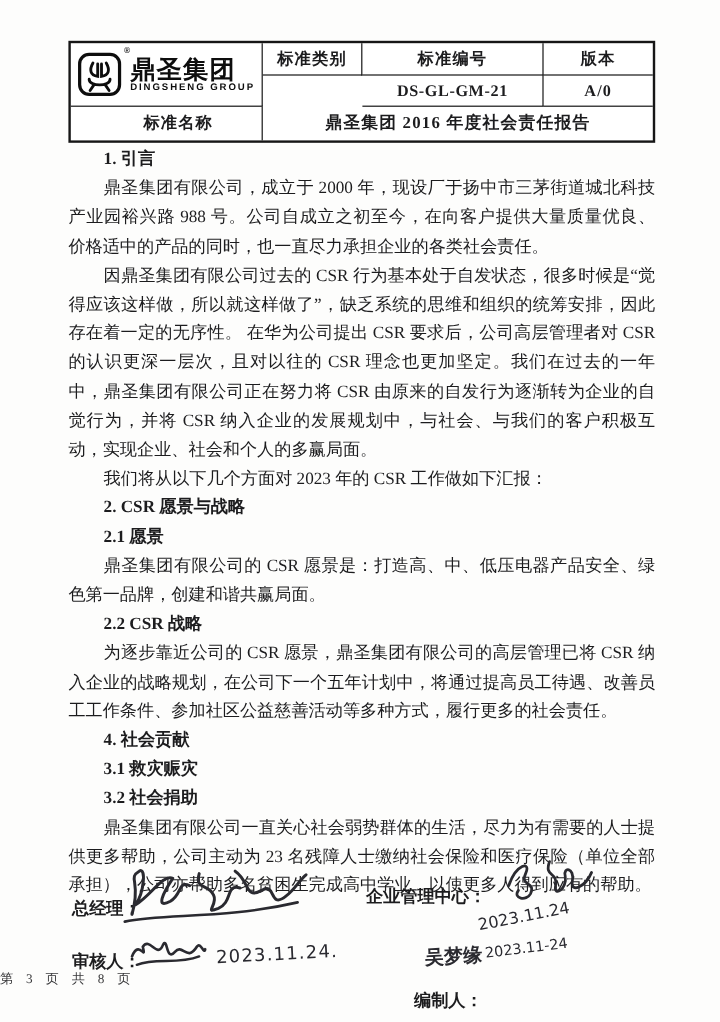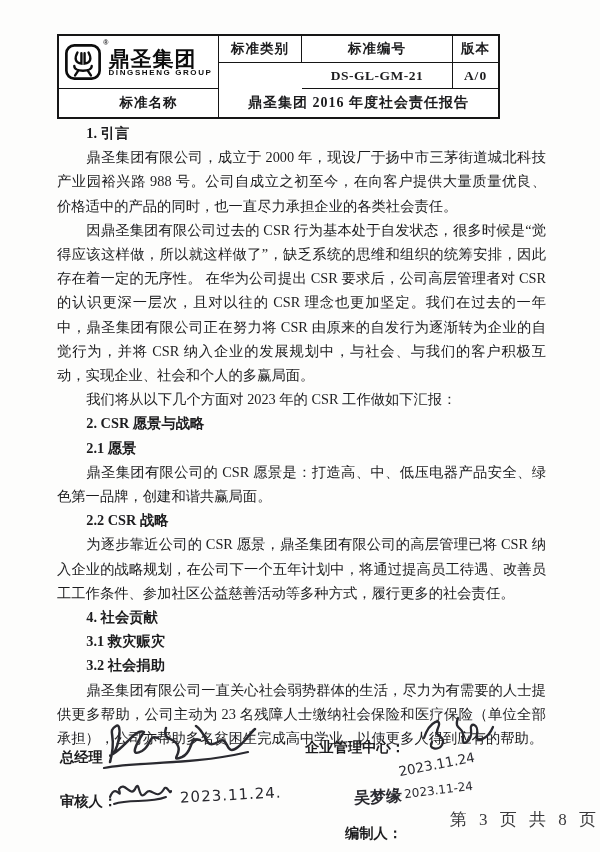--- a/index.html
+++ b/index.html
@@ -13,21 +13,21 @@
     position: relative;
     width: 600px; height: 852px;
     background: #fdfdfc;
     color: #1c1c1e;
     overflow: hidden;
   }
 
   
   .doc-table {
     position: absolute; left: 57px; top: 34px;
-    width: 443px;
+    width: 489px;
     border: 2px solid #161616;
     display: grid;
     grid-template-columns: 160px 83px 151px 1fr;
     grid-template-rows: 27px 26px 28px;
     background: #fff;
   }
   .cell {
     border-right: 1.4px solid #161616;
     border-bottom: 1.4px solid #161616;
     display: flex; align-items: center; justify-content: center;
@@ -86,22 +86,22 @@
   }
   .hand {
     position: absolute;
     font-family: "DejaVu Sans", sans-serif;
     color: #2a2a30; white-space: nowrap;
   }
 
   
   .footer {
     position: absolute; left: 0; right: 0; top: 808px;
-    text-align: right;
-    font-size: 17px; letter-spacing: 4px; color: #3a3a3c;
+    text-align: left;
+    font-size: 11px; letter-spacing: 4px; color: #3a3a3c;
   }
 </style>
 </head>
 <body>
 
 <div class="page">
 
   <div class="doc-table">
 
     <div class="logo-cell">

